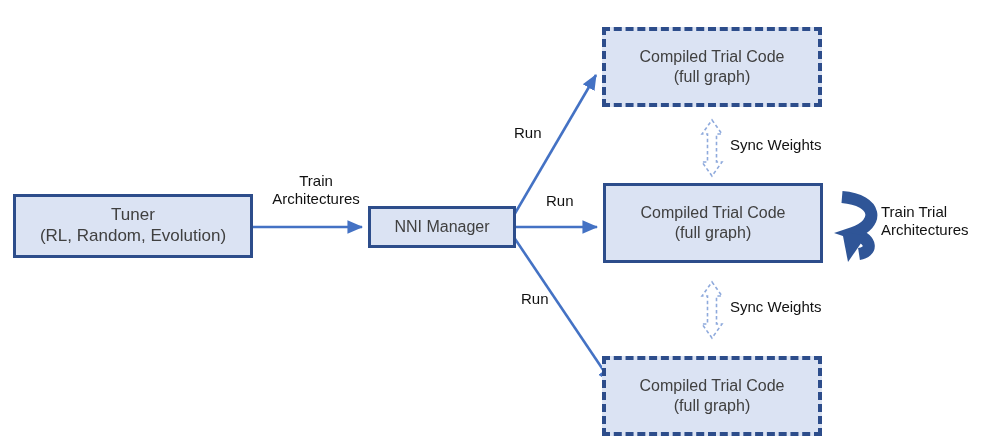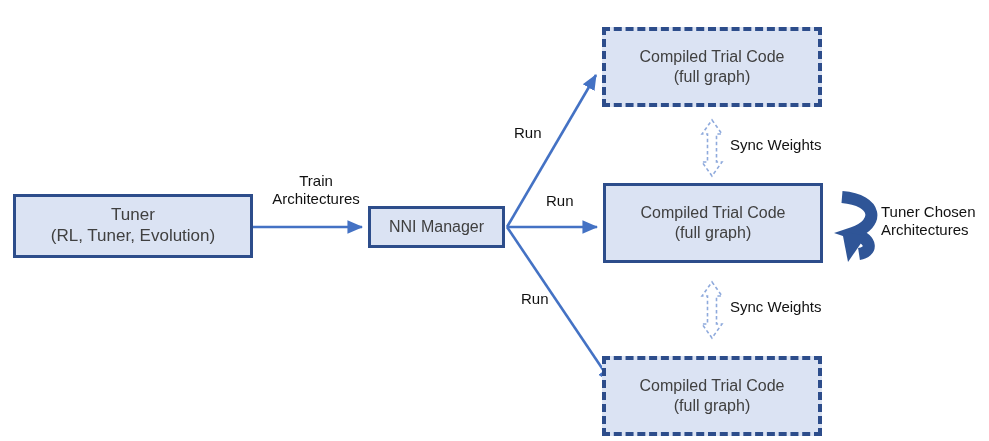--- a/index.html
+++ b/index.html
@@ -60,21 +60,21 @@
   #node-tuner {
     left: 13px;
     top: 194px;
     width: 240px;
     height: 64px;
     font-size: 17px;
   }
   #node-nni-manager {
     left: 368px;
     top: 206px;
-    width: 137px;
+    width: 148px;
     height: 42px;
     font-size: 16px;
     text-align: center;
   }
   #node-trial-top {
     left: 602px;
     top: 27px;
     width: 220px;
     height: 80px;
     font-size: 16px;
@@ -171,21 +171,21 @@
     </g>
 
     <g>
       <path d="M 842,197 C 878,200 880,224 853,233 C 874,240 872,252 859,254" fill="none" stroke="#2f5597" stroke-width="12" stroke-linecap="butt"></path>
       <path d="M 866,236 L 848,262 L 842,231 Z" fill="#2f5597"></path>
     </g>
   </svg>
 
   <div class="node node-solid" id="node-tuner">
     <span class="line">Tuner</span>
-    <span class="line">(RL, Tuner, Evolution)</span>
+    <span class="line">(RL, Random, Evolution)</span>
   </div>
 
   <div class="node node-solid" id="node-nni-manager">
     <span class="line">NNI Manager</span>
   </div>
 
   <div class="node node-dashed" id="node-trial-top">
     <span class="line">Compiled Trial Code</span>
     <span class="line">(full graph)</span>
   </div>
@@ -209,17 +209,17 @@
 
   <div class="edge-label" id="label-run-middle">Run</div>
 
   <div class="edge-label" id="label-run-bottom">Run</div>
 
   <div class="edge-label" id="label-sync-top">Sync Weights</div>
 
   <div class="edge-label" id="label-sync-bottom">Sync Weights</div>
 
   <div class="edge-label" id="label-train-chosen">
-    <span class="line">Tuner Chosen</span>
+    <span class="line">Train Trial</span>
     <span class="line">Architectures</span>
   </div>
 
 </div>
 
 </body></html>

